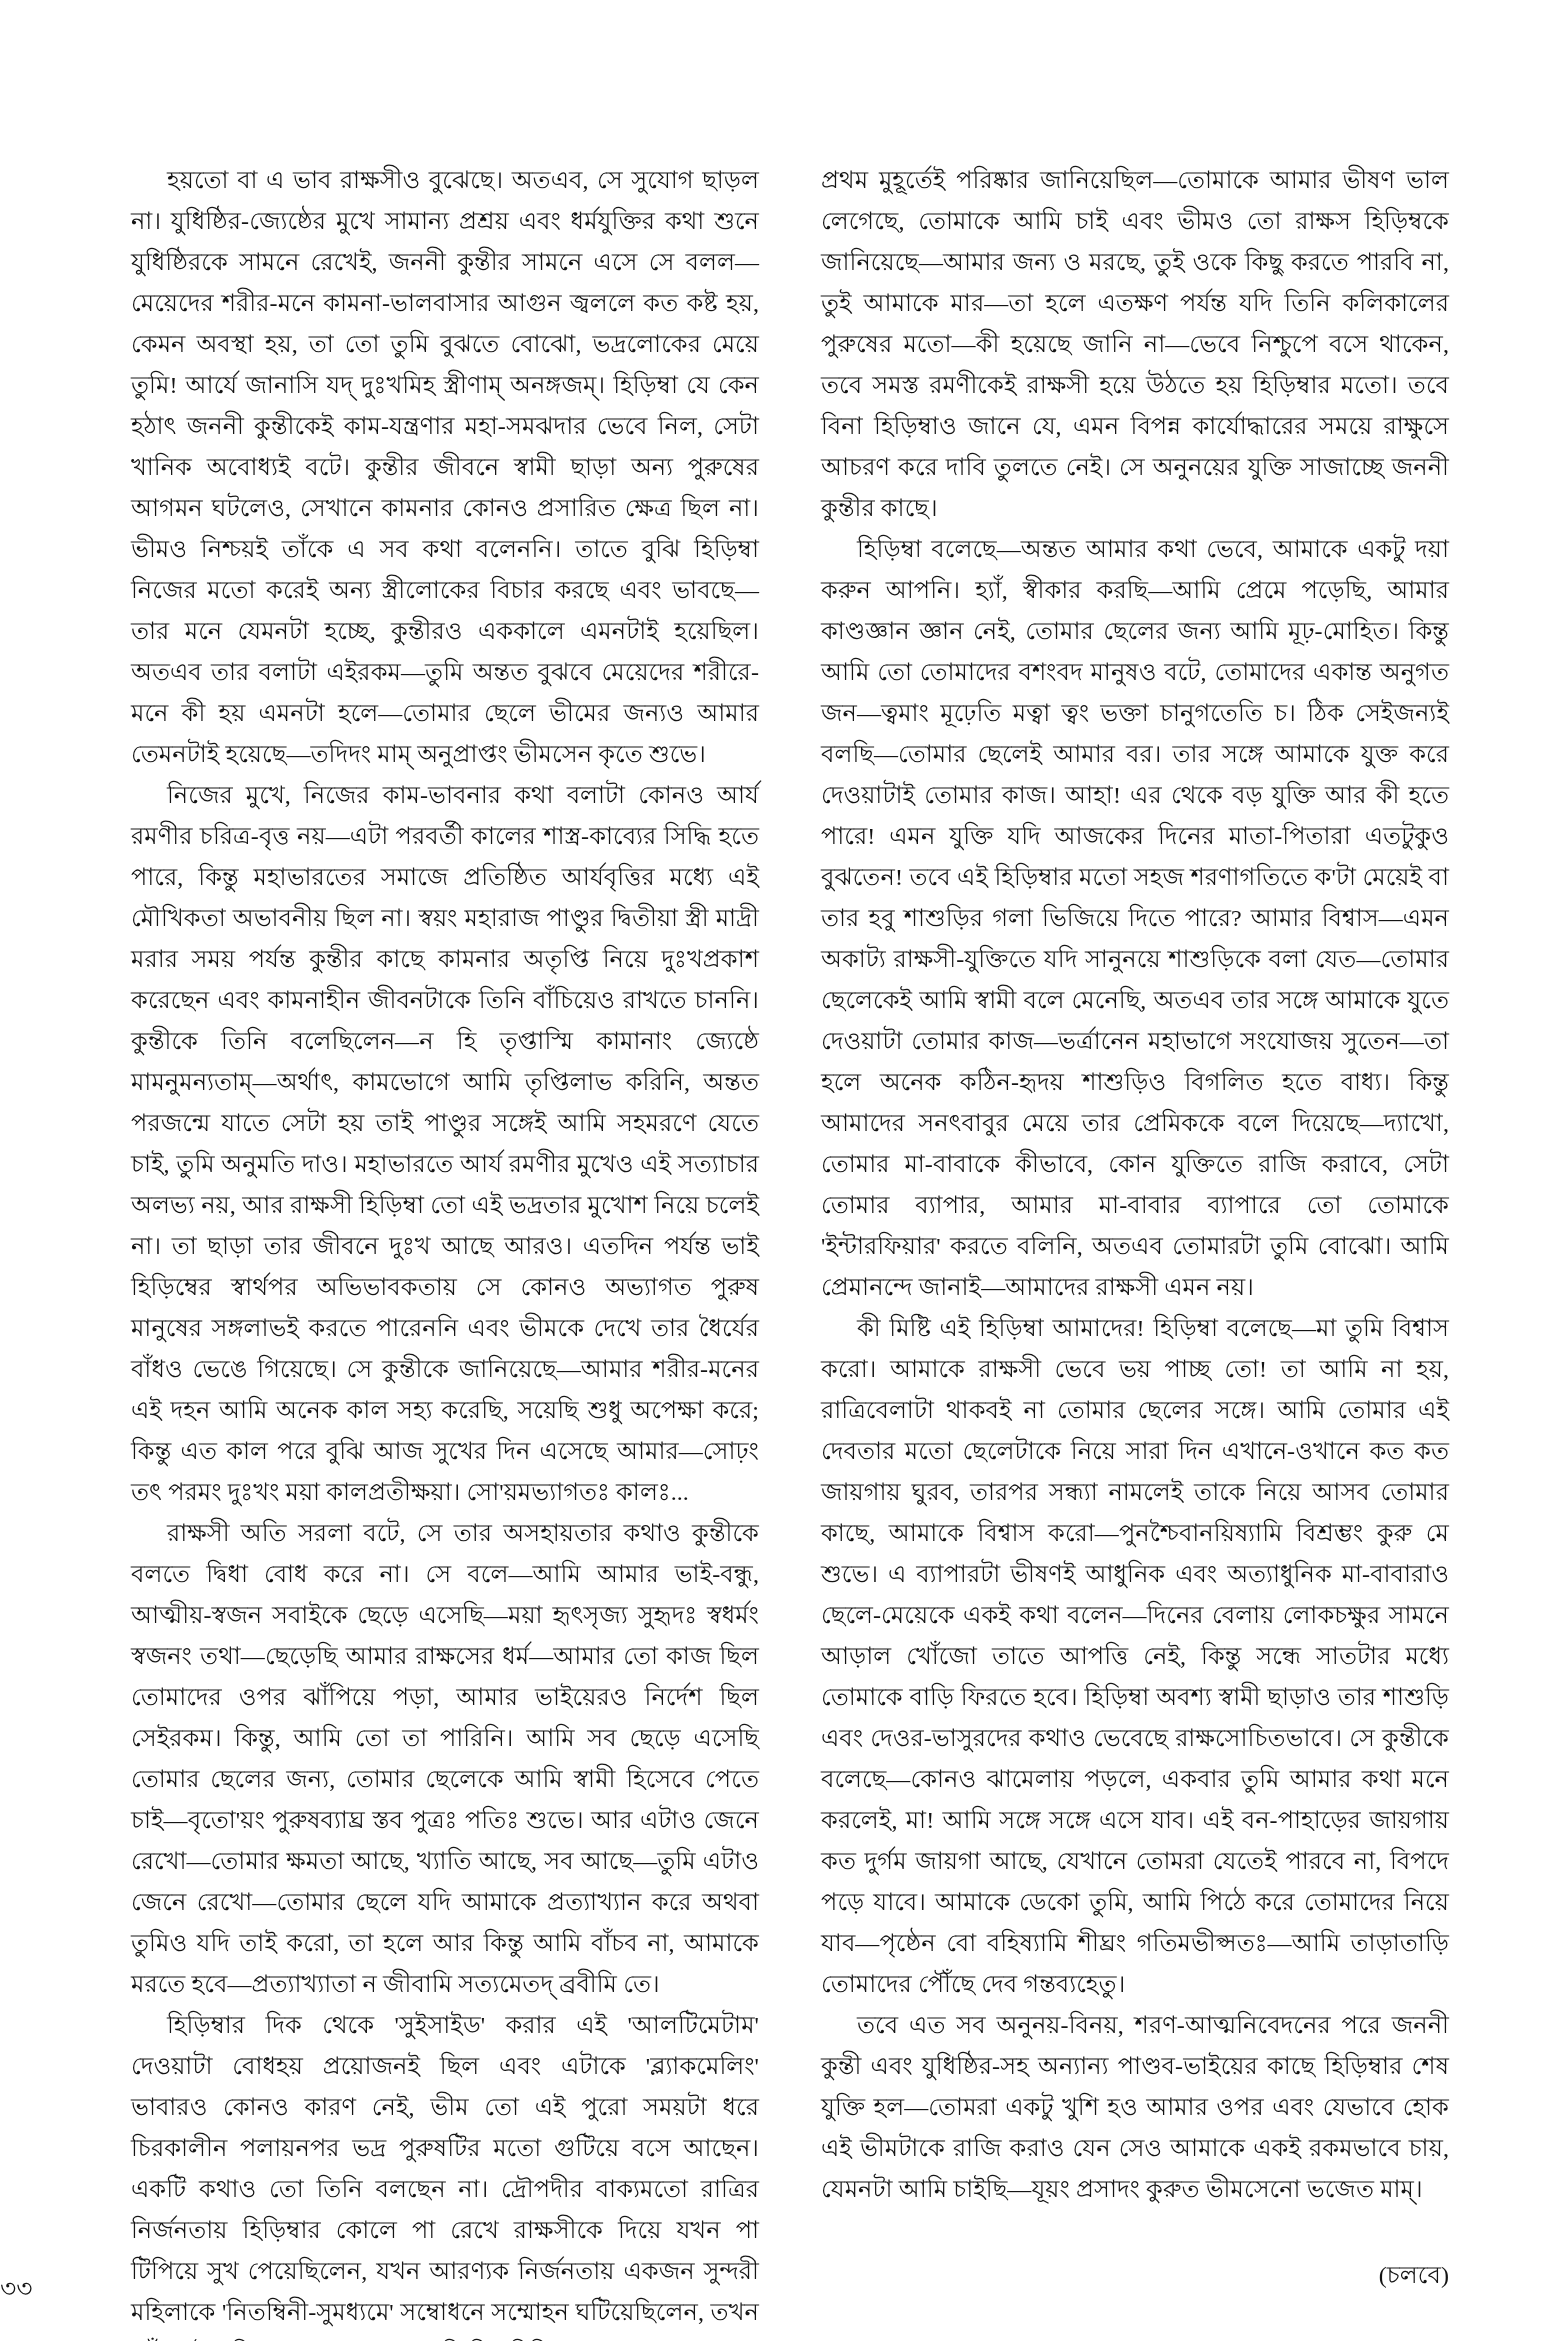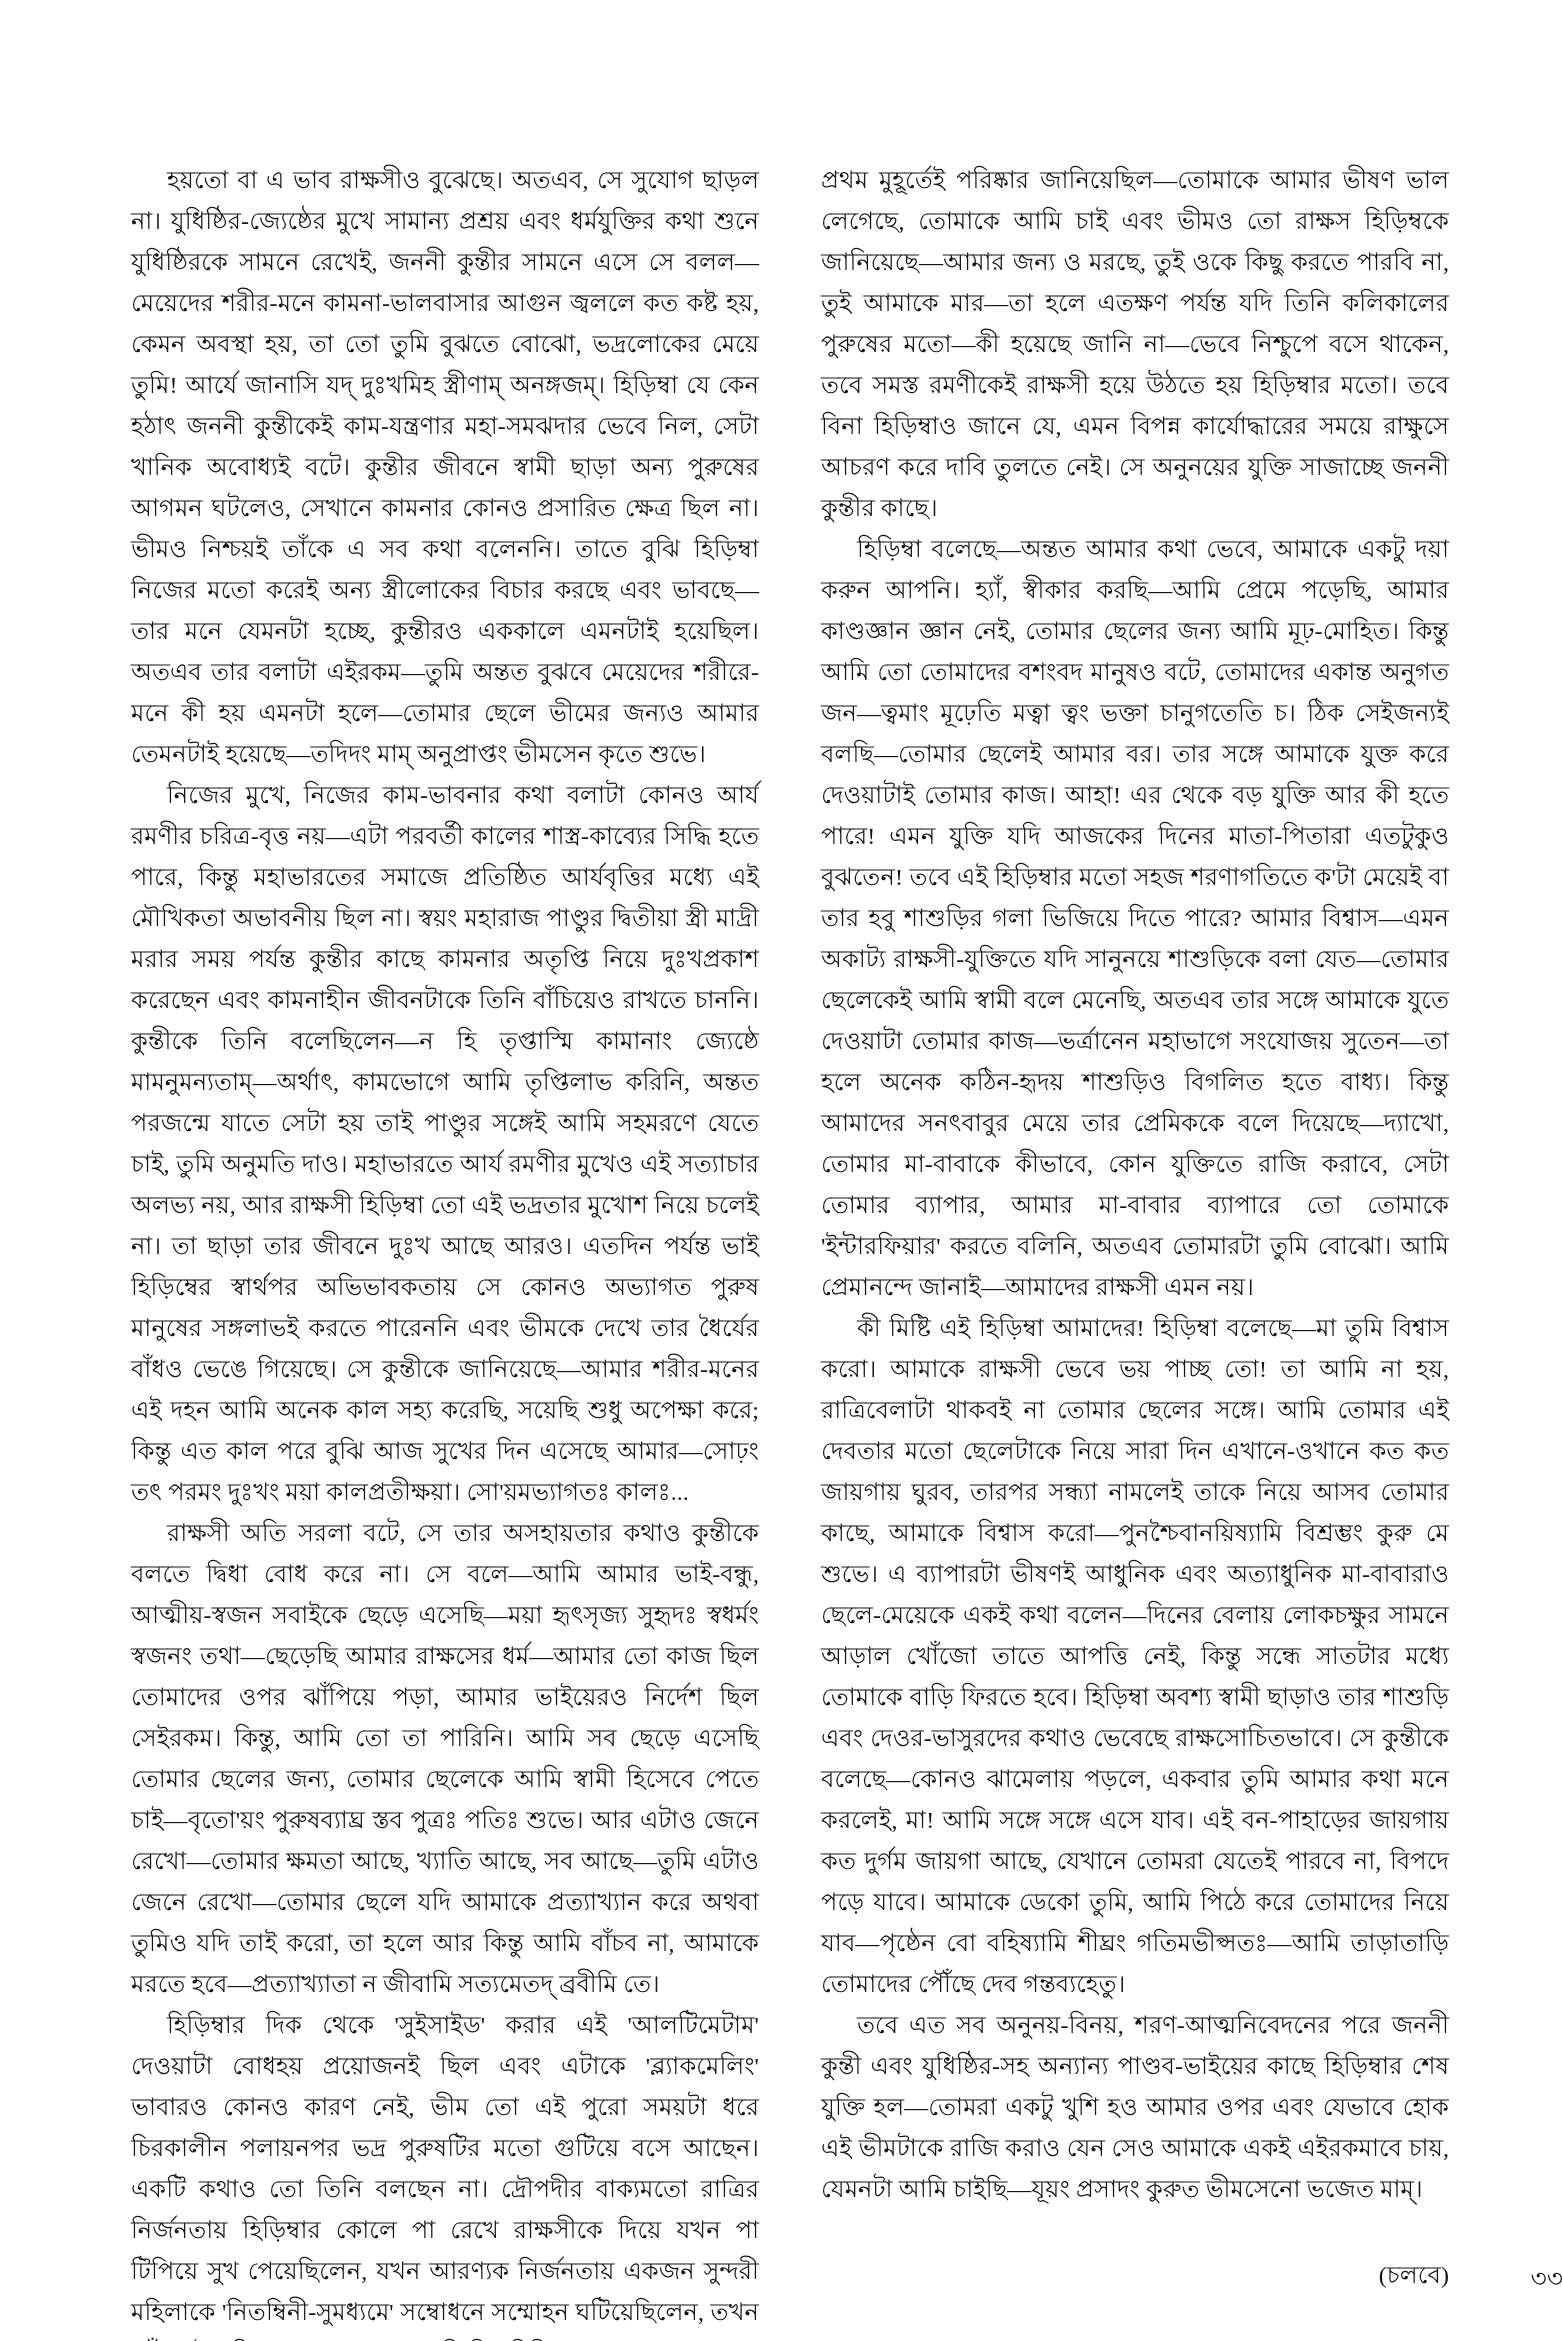--- a/index.html
+++ b/index.html
@@ -45,22 +45,22 @@
     line-height: 41px;
   }
   .credit-block p {
     margin: 0;
     text-align: right;
   }
   .page-number {
     position: absolute;
     left: 0;
     right: 0;
-    bottom: 48px;
-    text-align: right;
+    bottom: 38px;
+    text-align: left;
     font-size: 25px;
     line-height: 31px;
     color: #141414;
   }
 </style>
 </head>
 <body>
 
 <div class="page">
 
@@ -70,21 +70,21 @@
       <p class="indent">হয়তো বা এ ভাব রাক্ষসীও বুঝেছে। অতএব, সে সুযোগ ছাড়ল না। যুধিষ্ঠির-জ্যেষ্ঠের মুখে সামান্য প্রশ্রয় এবং ধর্মযুক্তির কথা শুনে যুধিষ্ঠিরকে সামনে রেখেই, জননী কুন্তীর সামনে এসে সে বলল—মেয়েদের শরীর-মনে কামনা-ভালবাসার আগুন জ্বললে কত কষ্ট হয়, কেমন অবস্থা হয়, তা তো তুমি বুঝতে বোঝো, ভদ্রলোকের মেয়ে তুমি! আর্যে জানাসি যদ্ দুঃখমিহ স্ত্রীণাম্ অনঙ্গজম্। হিড়িম্বা যে কেন হঠাৎ জননী কুন্তীকেই কাম-যন্ত্রণার মহা-সমঝদার ভেবে নিল, সেটা খানিক অবোধ্যই বটে। কুন্তীর জীবনে স্বামী ছাড়া অন্য পুরুষের আগমন ঘটলেও, সেখানে কামনার কোনও প্রসারিত ক্ষেত্র ছিল না। ভীমও নিশ্চয়ই তাঁকে এ সব কথা বলেননি। তাতে বুঝি হিড়িম্বা নিজের মতো করেই অন্য স্ত্রীলোকের বিচার করছে এবং ভাবছে—তার মনে যেমনটা হচ্ছে, কুন্তীরও এককালে এমনটাই হয়েছিল। অতএব তার বলাটা এইরকম—তুমি অন্তত বুঝবে মেয়েদের শরীরে-মনে কী হয় এমনটা হলে—তোমার ছেলে ভীমের জন্যও আমার তেমনটাই হয়েছে—তদিদং মাম্ অনুপ্রাপ্তং ভীমসেন কৃতে শুভে।</p>
       <p class="indent">নিজের মুখে, নিজের কাম-ভাবনার কথা বলাটা কোনও আর্য রমণীর চরিত্র-বৃত্ত নয়—এটা পরবর্তী কালের শাস্ত্র-কাব্যের সিদ্ধি হতে পারে, কিন্তু মহাভারতের সমাজে প্রতিষ্ঠিত আর্যবৃত্তির মধ্যে এই মৌখিকতা অভাবনীয় ছিল না। স্বয়ং মহারাজ পাণ্ডুর দ্বিতীয়া স্ত্রী মাদ্রী মরার সময় পর্যন্ত কুন্তীর কাছে কামনার অতৃপ্তি নিয়ে দুঃখপ্রকাশ করেছেন এবং কামনাহীন জীবনটাকে তিনি বাঁচিয়েও রাখতে চাননি। কুন্তীকে তিনি বলেছিলেন—ন হি তৃপ্তাস্মি কামানাং জ্যেষ্ঠে মামনুমন্যতাম্—অর্থাৎ, কামভোগে আমি তৃপ্তিলাভ করিনি, অন্তত পরজন্মে যাতে সেটা হয় তাই পাণ্ডুর সঙ্গেই আমি সহমরণে যেতে চাই, তুমি অনুমতি দাও। মহাভারতে আর্য রমণীর মুখেও এই সত্যাচার অলভ্য নয়, আর রাক্ষসী হিড়িম্বা তো এই ভদ্রতার মুখোশ নিয়ে চলেই না। তা ছাড়া তার জীবনে দুঃখ আছে আরও। এতদিন পর্যন্ত ভাই হিড়িম্বের স্বার্থপর অভিভাবকতায় সে কোনও অভ্যাগত পুরুষ মানুষের সঙ্গলাভই করতে পারেননি এবং ভীমকে দেখে তার ধৈর্যের বাঁধও ভেঙে গিয়েছে। সে কুন্তীকে জানিয়েছে—আমার শরীর-মনের এই দহন আমি অনেক কাল সহ্য করেছি, সয়েছি শুধু অপেক্ষা করে; কিন্তু এত কাল পরে বুঝি আজ সুখের দিন এসেছে আমার—সোঢ়ং তৎ পরমং দুঃখং ময়া কালপ্রতীক্ষয়া। সো'য়মভ্যাগতঃ কালঃ...</p>
       <p class="indent">রাক্ষসী অতি সরলা বটে, সে তার অসহায়তার কথাও কুন্তীকে বলতে দ্বিধা বোধ করে না। সে বলে—আমি আমার ভাই-বন্ধু, আত্মীয়-স্বজন সবাইকে ছেড়ে এসেছি—ময়া হৃৎসৃজ্য সুহৃদঃ স্বধর্মং স্বজনং তথা—ছেড়েছি আমার রাক্ষসের ধর্ম—আমার তো কাজ ছিল তোমাদের ওপর ঝাঁপিয়ে পড়া, আমার ভাইয়েরও নির্দেশ ছিল সেইরকম। কিন্তু, আমি তো তা পারিনি। আমি সব ছেড়ে এসেছি তোমার ছেলের জন্য, তোমার ছেলেকে আমি স্বামী হিসেবে পেতে চাই—বৃতো'য়ং পুরুষব্যাঘ্র স্তব পুত্রঃ পতিঃ শুভে। আর এটাও জেনে রেখো—তোমার ক্ষমতা আছে, খ্যাতি আছে, সব আছে—তুমি এটাও জেনে রেখো—তোমার ছেলে যদি আমাকে প্রত্যাখ্যান করে অথবা তুমিও যদি তাই করো, তা হলে আর কিন্তু আমি বাঁচব না, আমাকে মরতে হবে—প্রত্যাখ্যাতা ন জীবামি সত্যমেতদ্ ব্রবীমি তে।</p>
       <p class="indent">হিড়িম্বার দিক থেকে 'সুইসাইড' করার এই 'আলটিমেটাম' দেওয়াটা বোধহয় প্রয়োজনই ছিল এবং এটাকে 'ব্ল্যাকমেলিং' ভাবারও কোনও কারণ নেই, ভীম তো এই পুরো সময়টা ধরে চিরকালীন পলায়নপর ভদ্র পুরুষটির মতো গুটিয়ে বসে আছেন। একটি কথাও তো তিনি বলছেন না। দ্রৌপদীর বাক্যমতো রাত্রির নির্জনতায় হিড়িম্বার কোলে পা রেখে রাক্ষসীকে দিয়ে যখন পা টিপিয়ে সুখ পেয়েছিলেন, যখন আরণ্যক নির্জনতায় একজন সুন্দরী মহিলাকে 'নিতম্বিনী-সুমধ্যমে' সম্বোধনে সম্মোহন ঘটিয়েছিলেন, তখন তাঁর এই দায়িত্বের কথা মনে আসেনি কি? হিড়িম্বা তো</p>
     </div>
 
     <div class="column">
       <p>প্রথম মুহূর্তেই পরিষ্কার জানিয়েছিল—তোমাকে আমার ভীষণ ভাল লেগেছে, তোমাকে আমি চাই এবং ভীমও তো রাক্ষস হিড়িম্বকে জানিয়েছে—আমার জন্য ও মরছে, তুই ওকে কিছু করতে পারবি না, তুই আমাকে মার—তা হলে এতক্ষণ পর্যন্ত যদি তিনি কলিকালের পুরুষের মতো—কী হয়েছে জানি না—ভেবে নিশ্চুপে বসে থাকেন, তবে সমস্ত রমণীকেই রাক্ষসী হয়ে উঠতে হয় হিড়িম্বার মতো। তবে বিনা হিড়িম্বাও জানে যে, এমন বিপন্ন কার্যোদ্ধারের সময়ে রাক্ষুসে আচরণ করে দাবি তুলতে নেই। সে অনুনয়ের যুক্তি সাজাচ্ছে জননী কুন্তীর কাছে।</p>
       <p class="indent">হিড়িম্বা বলেছে—অন্তত আমার কথা ভেবে, আমাকে একটু দয়া করুন আপনি। হ্যাঁ, স্বীকার করছি—আমি প্রেমে পড়েছি, আমার কাণ্ডজ্ঞান জ্ঞান নেই, তোমার ছেলের জন্য আমি মূঢ়-মোহিত। কিন্তু আমি তো তোমাদের বশংবদ মানুষও বটে, তোমাদের একান্ত অনুগত জন—ত্বমাং মূঢ়েতি মত্বা ত্বং ভক্তা চানুগতেতি চ। ঠিক সেইজন্যই বলছি—তোমার ছেলেই আমার বর। তার সঙ্গে আমাকে যুক্ত করে দেওয়াটাই তোমার কাজ। আহা! এর থেকে বড় যুক্তি আর কী হতে পারে! এমন যুক্তি যদি আজকের দিনের মাতা-পিতারা এতটুকুও বুঝতেন! তবে এই হিড়িম্বার মতো সহজ শরণাগতিতে ক'টা মেয়েই বা তার হবু শাশুড়ির গলা ভিজিয়ে দিতে পারে? আমার বিশ্বাস—এমন অকাট্য রাক্ষসী-যুক্তিতে যদি সানুনয়ে শাশুড়িকে বলা যেত—তোমার ছেলেকেই আমি স্বামী বলে মেনেছি, অতএব তার সঙ্গে আমাকে যুতে দেওয়াটা তোমার কাজ—ভর্ত্রানেন মহাভাগে সংযোজয় সুতেন—তা হলে অনেক কঠিন-হৃদয় শাশুড়িও বিগলিত হতে বাধ্য। কিন্তু আমাদের সনৎবাবুর মেয়ে তার প্রেমিককে বলে দিয়েছে—দ্যাখো, তোমার মা-বাবাকে কীভাবে, কোন যুক্তিতে রাজি করাবে, সেটা তোমার ব্যাপার, আমার মা-বাবার ব্যাপারে তো তোমাকে 'ইন্টারফিয়ার' করতে বলিনি, অতএব তোমারটা তুমি বোঝো। আমি প্রেমানন্দে জানাই—আমাদের রাক্ষসী এমন নয়।</p>
       <p class="indent">কী মিষ্টি এই হিড়িম্বা আমাদের! হিড়িম্বা বলেছে—মা তুমি বিশ্বাস করো। আমাকে রাক্ষসী ভেবে ভয় পাচ্ছ তো! তা আমি না হয়, রাত্রিবেলাটা থাকবই না তোমার ছেলের সঙ্গে। আমি তোমার এই দেবতার মতো ছেলেটাকে নিয়ে সারা দিন এখানে-ওখানে কত কত জায়গায় ঘুরব, তারপর সন্ধ্যা নামলেই তাকে নিয়ে আসব তোমার কাছে, আমাকে বিশ্বাস করো—পুনশ্চৈবানয়িষ্যামি বিশ্রম্ভং কুরু মে শুভে। এ ব্যাপারটা ভীষণই আধুনিক এবং অত্যাধুনিক মা-বাবারাও ছেলে-মেয়েকে একই কথা বলেন—দিনের বেলায় লোকচক্ষুর সামনে আড়াল খোঁজো তাতে আপত্তি নেই, কিন্তু সন্ধে সাতটার মধ্যে তোমাকে বাড়ি ফিরতে হবে। হিড়িম্বা অবশ্য স্বামী ছাড়াও তার শাশুড়ি এবং দেওর-ভাসুরদের কথাও ভেবেছে রাক্ষসোচিতভাবে। সে কুন্তীকে বলেছে—কোনও ঝামেলায় পড়লে, একবার তুমি আমার কথা মনে করলেই, মা! আমি সঙ্গে সঙ্গে এসে যাব। এই বন-পাহাড়ের জায়গায় কত দুর্গম জায়গা আছে, যেখানে তোমরা যেতেই পারবে না, বিপদে পড়ে যাবে। আমাকে ডেকো তুমি, আমি পিঠে করে তোমাদের নিয়ে যাব—পৃষ্ঠেন বো বহিষ্যামি শীঘ্রং গতিমভীপ্সতঃ—আমি তাড়াতাড়ি তোমাদের পৌঁছে দেব গন্তব্যহেতু।</p>
-      <p class="indent">তবে এত সব অনুনয়-বিনয়, শরণ-আত্মনিবেদনের পরে জননী কুন্তী এবং যুধিষ্ঠির-সহ অন্যান্য পাণ্ডব-ভাইয়ের কাছে হিড়িম্বার শেষ যুক্তি হল—তোমরা একটু খুশি হও আমার ওপর এবং যেভাবে হোক এই ভীমটাকে রাজি করাও যেন সেও আমাকে একই এইরকমাবে চায়, যেমনটা আমি চাইছি—যূয়ং প্রসাদং কুরুত ভীমসেনো ভজেত মাম্।</p>
+      <p class="indent">তবে এত সব অনুনয়-বিনয়, শরণ-আত্মনিবেদনের পরে জননী কুন্তী এবং যুধিষ্ঠির-সহ অন্যান্য পাণ্ডব-ভাইয়ের কাছে হিড়িম্বার শেষ যুক্তি হল—তোমরা একটু খুশি হও আমার ওপর এবং যেভাবে হোক এই ভীমটাকে রাজি করাও যেন সেও আমাকে একই রকমভাবে চায়, যেমনটা আমি চাইছি—যূয়ং প্রসাদং কুরুত ভীমসেনো ভজেত মাম্।</p>
 
       <div class="credit-block">
         <p>(চলবে)</p>
       </div>
     </div>
 
   </div>
 
   <div class="page-number">৩৩</div>
 

